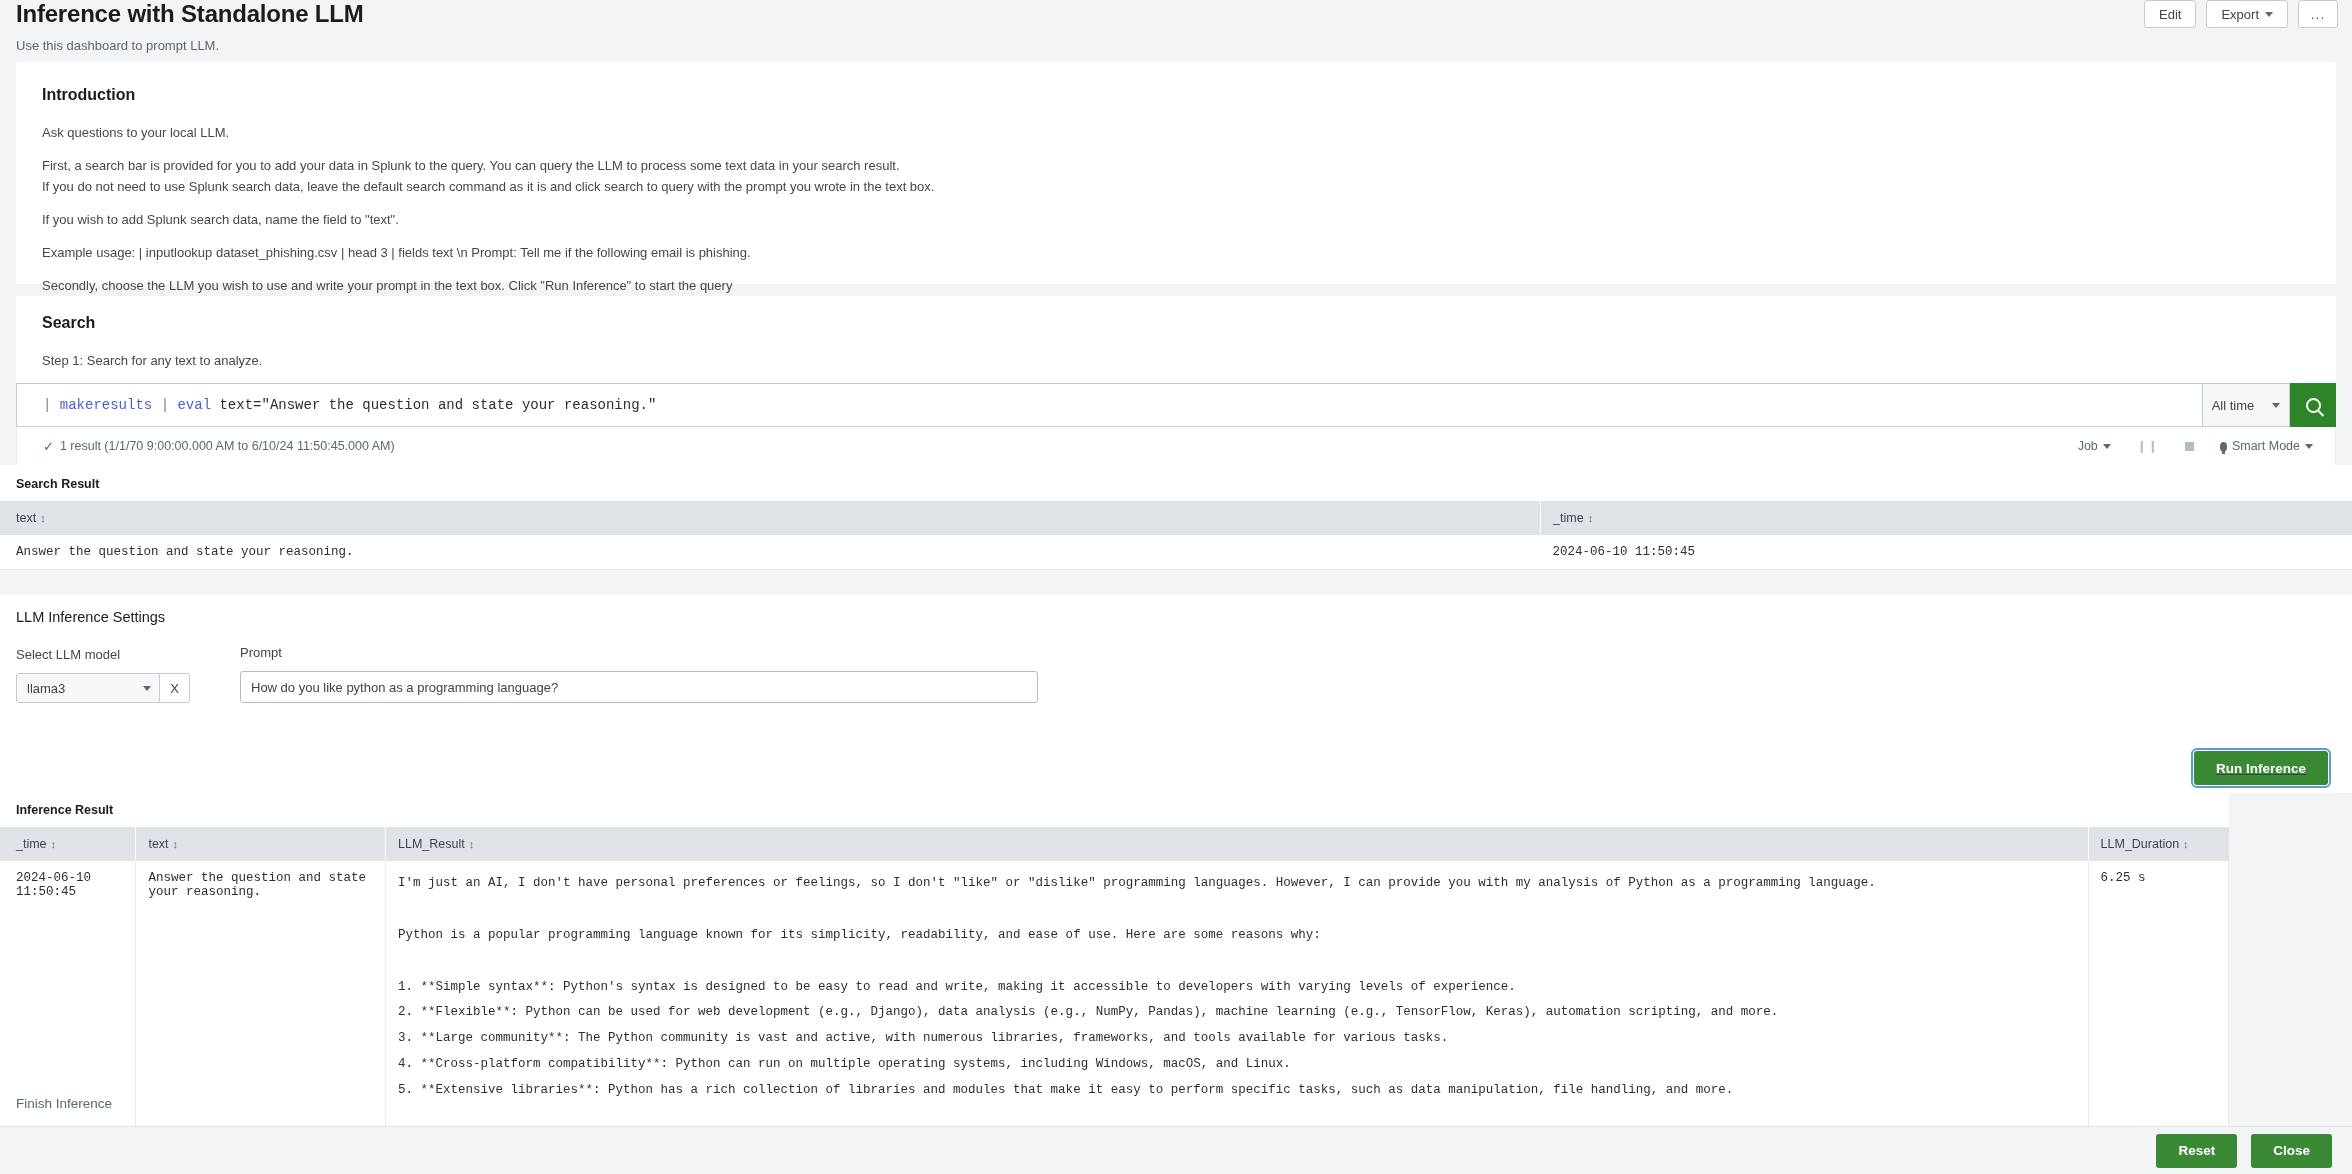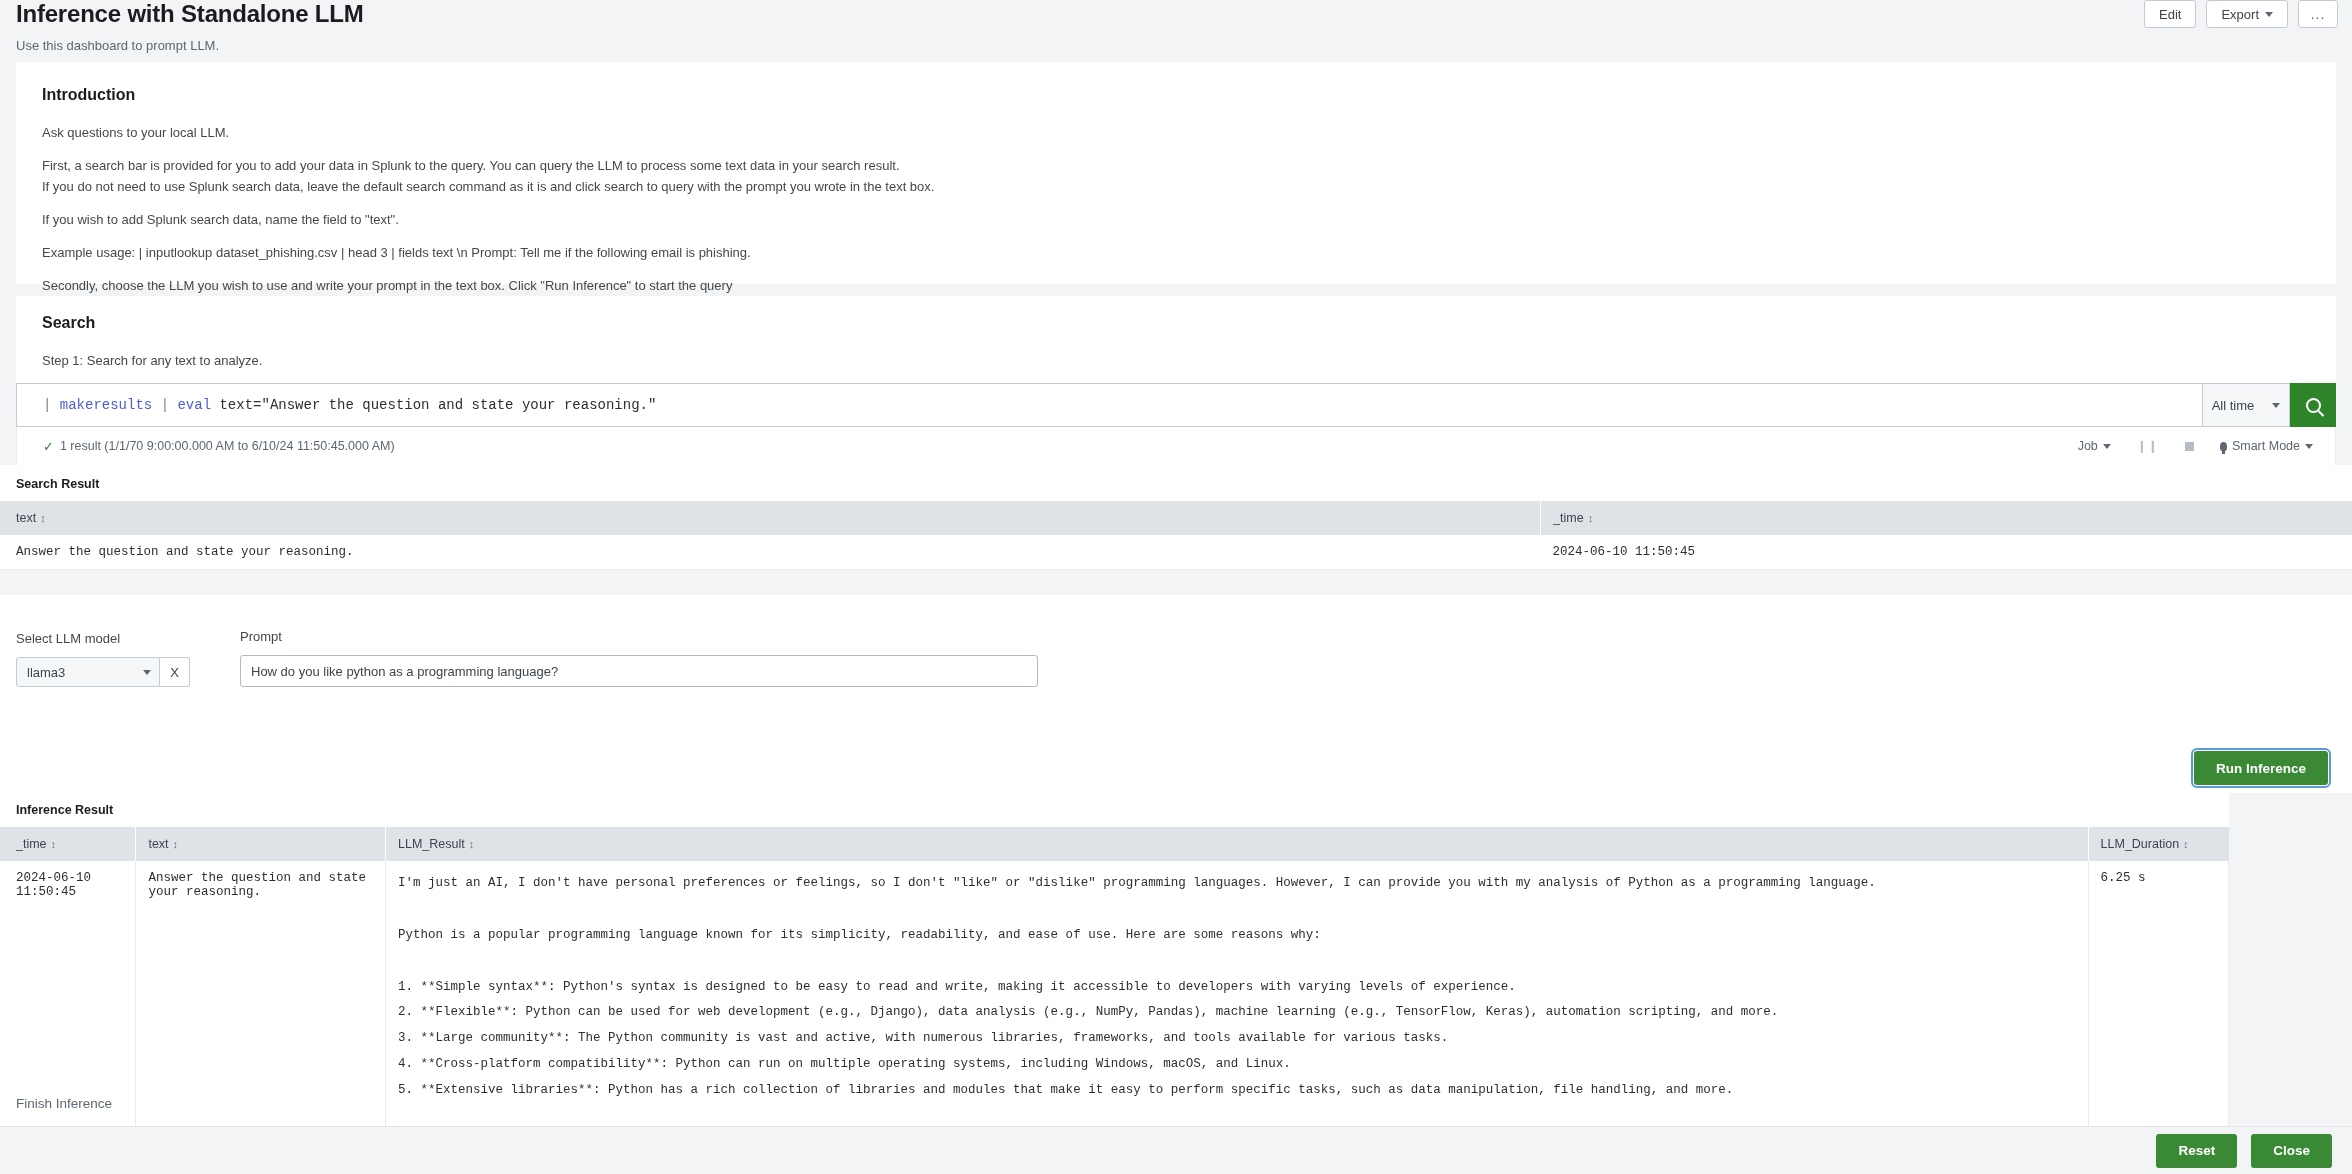--- a/index.html
+++ b/index.html
@@ -246,20 +246,21 @@
         <tr>
           <td style="padding-left:16px;border-right:none;">Answer the question and state your reasoning.</td>
           <td style="border-right:none;">2024-06-10 11:50:45</td>
         </tr>
       </tbody>
     </table>
   </div>
 
   <div class="panel" style="top:595px;width:2352px;left:0;height:148px;background:#fff;">
     <div style="padding:14px 0 0 16px;">
+      <div style="font-size:14.5px;color:#1a1c20;">LLM Inference Settings</div>
       <div style="display:flex;align-items:flex-end;gap:26px;margin-top:20px;">
         <div>
           <div class="field-label">Select LLM model</div>
           <div style="display:flex;margin-top:11px;">
             <div class="select-box">
               <span>llama3</span>
               <span class="caret"></span>
             </div>
             <div class="clear-btn">
               <span>X</span>
@@ -267,21 +268,21 @@
           </div>
         </div>
         <div style="margin-left:24px;">
           <div class="field-label">Prompt</div>
           <input class="prompt-input" style="margin-top: 11px;" type="text" value="How do you like python as a programming language?">
         </div>
       </div>
     </div>
   </div>
 
-  <div style="position:absolute;left:0;top:743px;width:2352px;height:50px;background:#fff;display:flex;align-items:center;justify-content:flex-end;padding-right:24px;">
+  <div style="position:absolute;left:0;top:743px;width:2352px;height:50px;background:#fff;display:flex;align-items:center;justify-content:flex-end;padding-right:24px;text-decoration:underline;">
     <button class="btn-green focusring">Run Inference</button>
   </div>
 
   <div style="position:absolute;left:0;top:793px;width:2229px;background:#fff;">
     <div style="padding:10px 0 10px 16px;">
       <div class="tbl-caption">Inference Result</div>
     </div>
     <table class="grid">
       <thead>
         <tr>

